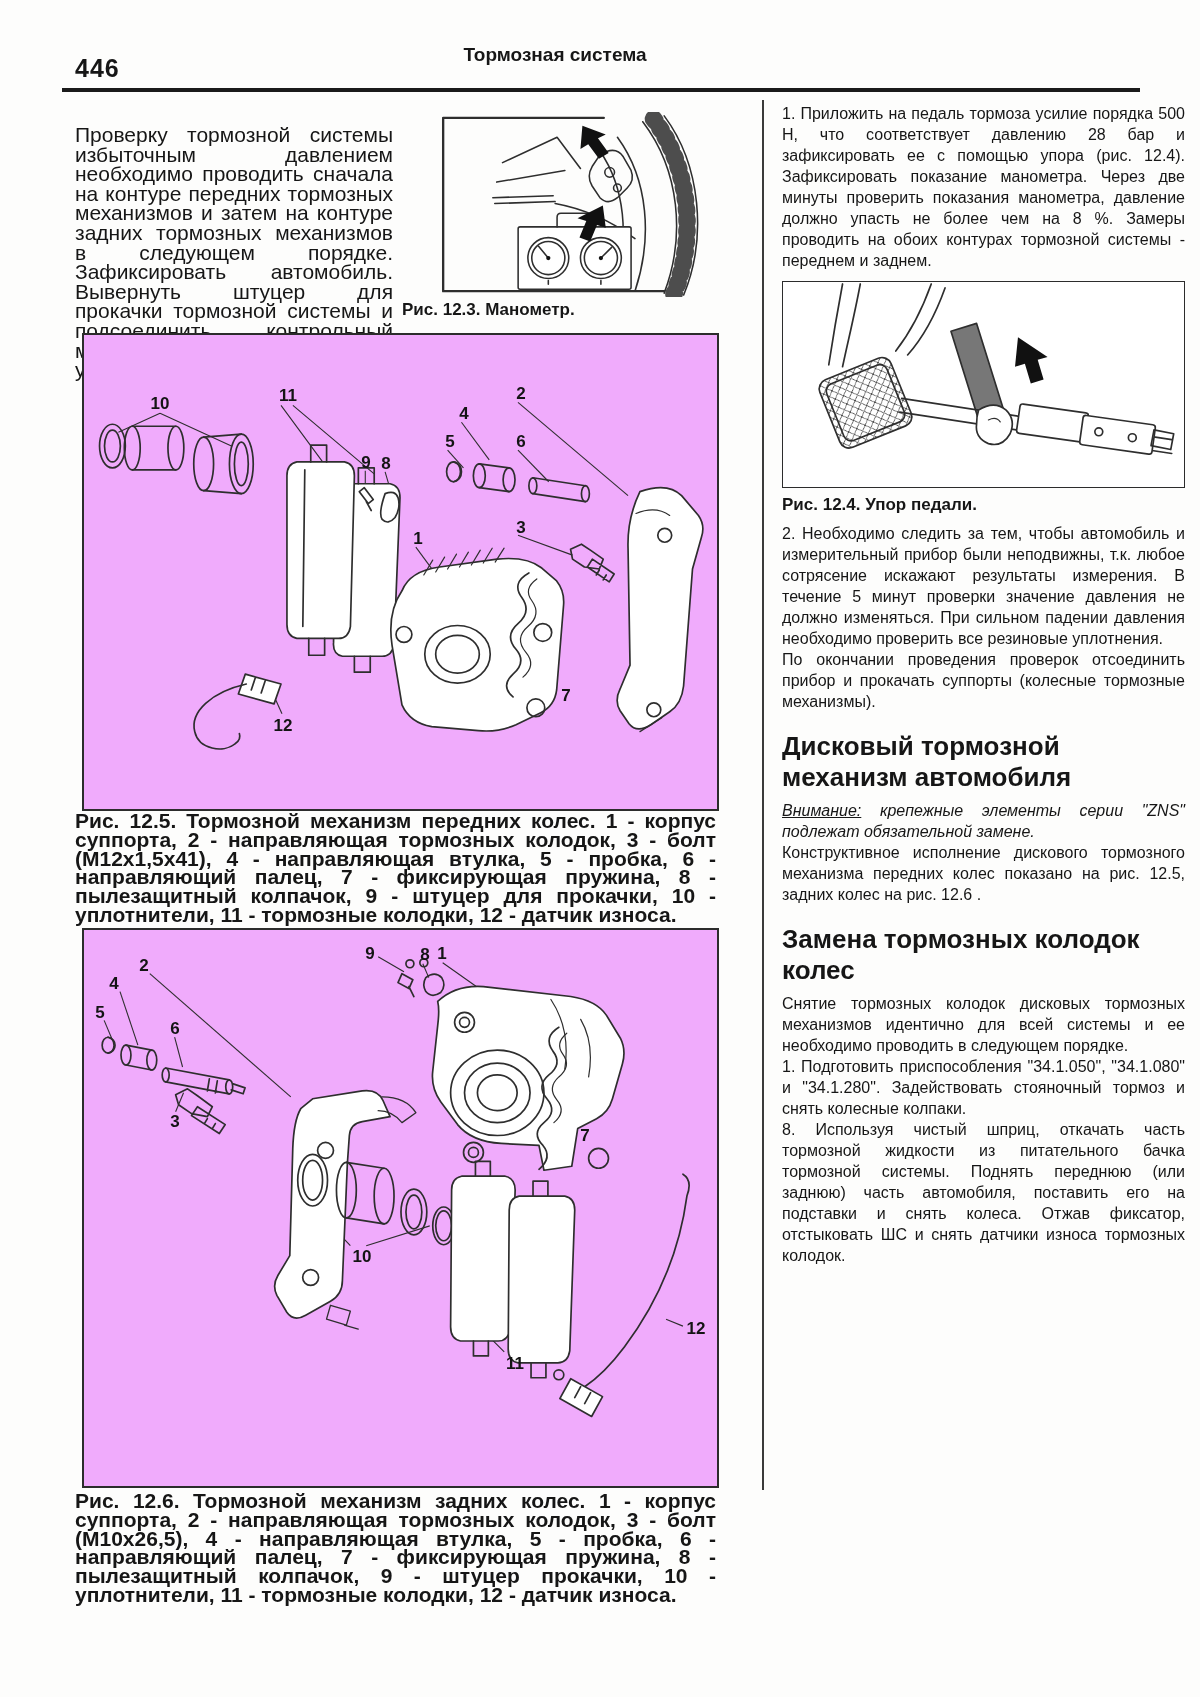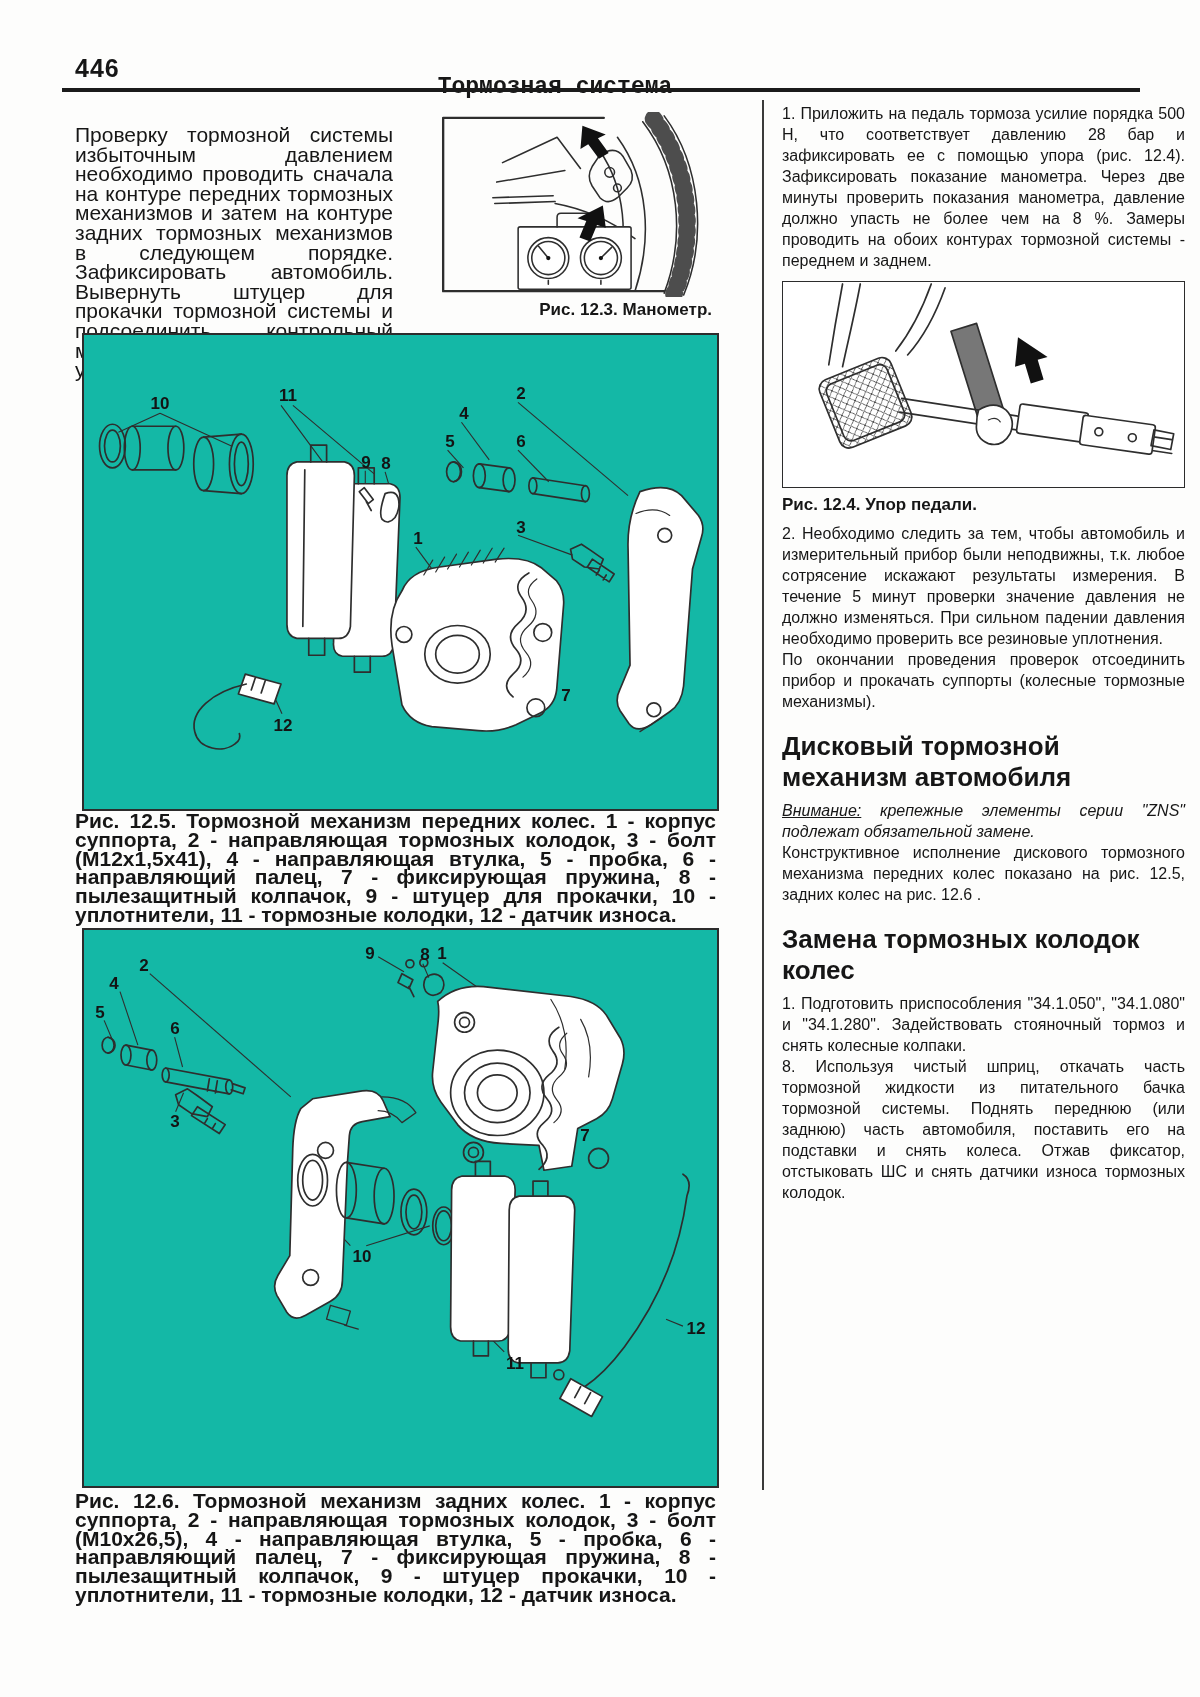--- a/index.html
+++ b/index.html
@@ -1,37 +1,37 @@
 <!DOCTYPE html>
 <html lang="ru"><head>
 <meta charset="utf-8">
 <style>
   html,body{margin:0;padding:0;background:#e8e8e8;}
   #page{position:relative;width:1200px;height:1697px;background:#fdfdfc;margin:0 auto;
         font-family:"Liberation Sans",sans-serif;color:#161616;overflow:hidden;}
   
   .page-num{position:absolute;left:75px;top:54px;font-size:25px;font-weight:bold;letter-spacing:1px;}
-  .page-title{position:absolute;left:0;top:74px;width:1110px;text-align:center;font-size:23px;font-weight:bold;font-family:Liberation Mono, monospace;}
+  .page-title{position:absolute;left:0;top:44px;width:1110px;text-align:center;font-size:19px;font-weight:bold;}
   .head-rule{position:absolute;left:62px;top:88px;width:1078px;height:4px;background:#1b1b1b;}
   .v-divider{position:absolute;left:762px;top:100px;width:2px;height:1390px;background:#3a3a3a;}
   
   .just{text-align:justify;}
   .intro{position:absolute;left:75px;top:104px;width:318px;font-size:21px;line-height:19.6px;}
   .rcol{position:absolute;left:782px;top:103px;width:403px;font-size:16px;line-height:21px;}
   .rcol p{margin:0;}
   .rcol .fig-box{border:1.6px solid #2c2c2c;background:#fff;margin-top:10px;}
   .fig-cap{font-weight:bold;font-size:17px;line-height:19px;}
   .rcol .fig-cap{margin:7px 0 9px 0;}
   .rcol h2{font-size:26px;line-height:31px;margin:19px 0 7px 0;letter-spacing:0;}
   .warn{font-style:italic;}
   .warn .u{text-decoration:underline;}
   
   .fig123{position:absolute;left:405px;top:112px;width:310px;height:185px;}
-  .cap123{position:absolute;left:402px;top:300px;width:310px;text-align:right;}
-  .figbox-l{position:absolute;border:2px solid #2c2c2c;background:#14b8a6;}
+  .cap123{position:absolute;left:402px;top:300px;width:310px;}
+  .figbox-l{position:absolute;border:2px solid #2c2c2c;background:#f0abfc;}
   .fig125{left:82px;top:333px;width:633px;height:474px;}
   .fig126{left:82px;top:928px;width:633px;height:556px;}
   .cap125{position:absolute;left:75px;top:812px;width:641px;}
   .cap126{position:absolute;left:75px;top:1492px;width:641px;}
   .fig-cap-l{font-weight:bold;font-size:21px;line-height:18.8px;text-align:justify;}
   .callout{position:absolute;transform:translate(-50%,-50%);font-weight:bold;font-size:17px;color:#141414;
            background:transparent;white-space:nowrap;}
   svg{display:block;}
 </style>
 </head>
@@ -258,17 +258,18 @@
     <div class="fig-cap">Рис. 12.4. Упор педали.</div>
 
     <p class="just">2. Необходимо следить за тем, чтобы автомобиль и измерительный прибор были неподвижны, т.к. любое сотрясение искажают результаты измерения. В течение 5 минут проверки значение давления не должно изменяться. При сильном падении давления необходимо проверить все резиновые уплотнения.</p>
     <p class="just">По окончании проведения проверок отсоединить прибор и прокачать суппорты (колесные тормозные механизмы).</p>
 
     <h2>Дисковый тормозной механизм автомобиля</h2>
     <p class="just warn"><span class="u">Внимание:</span> <span>крепежные элементы серии "ZNS" подлежат обязательной замене.</span></p>
     <p class="just">Конструктивное исполнение дискового тормозного механизма передних колес показано на рис. 12.5, задних колес на рис. 12.6 .</p>
 
     <h2>Замена тормозных колодок колес</h2>
+    <p class="just">Снятие тормозных колодок дисковых тормозных механизмов идентично для всей системы и ее необходимо проводить в следующем порядке.</p>
     <p class="just">1. Подготовить приспособления "34.1.050", "34.1.080" и "34.1.280". Задействовать стояночный тормоз и снять колесные колпаки.</p>
     <p class="just">8. Используя чистый шприц, откачать часть тормозной жидкости из питательного бачка тормозной системы. Поднять переднюю (или заднюю) часть автомобиля, поставить его на подставки и снять колеса. Отжав фиксатор, отстыковать ШС и снять датчики износа тормозных колодок.</p>
   </div>
 
 </div>
 
 </body></html>

